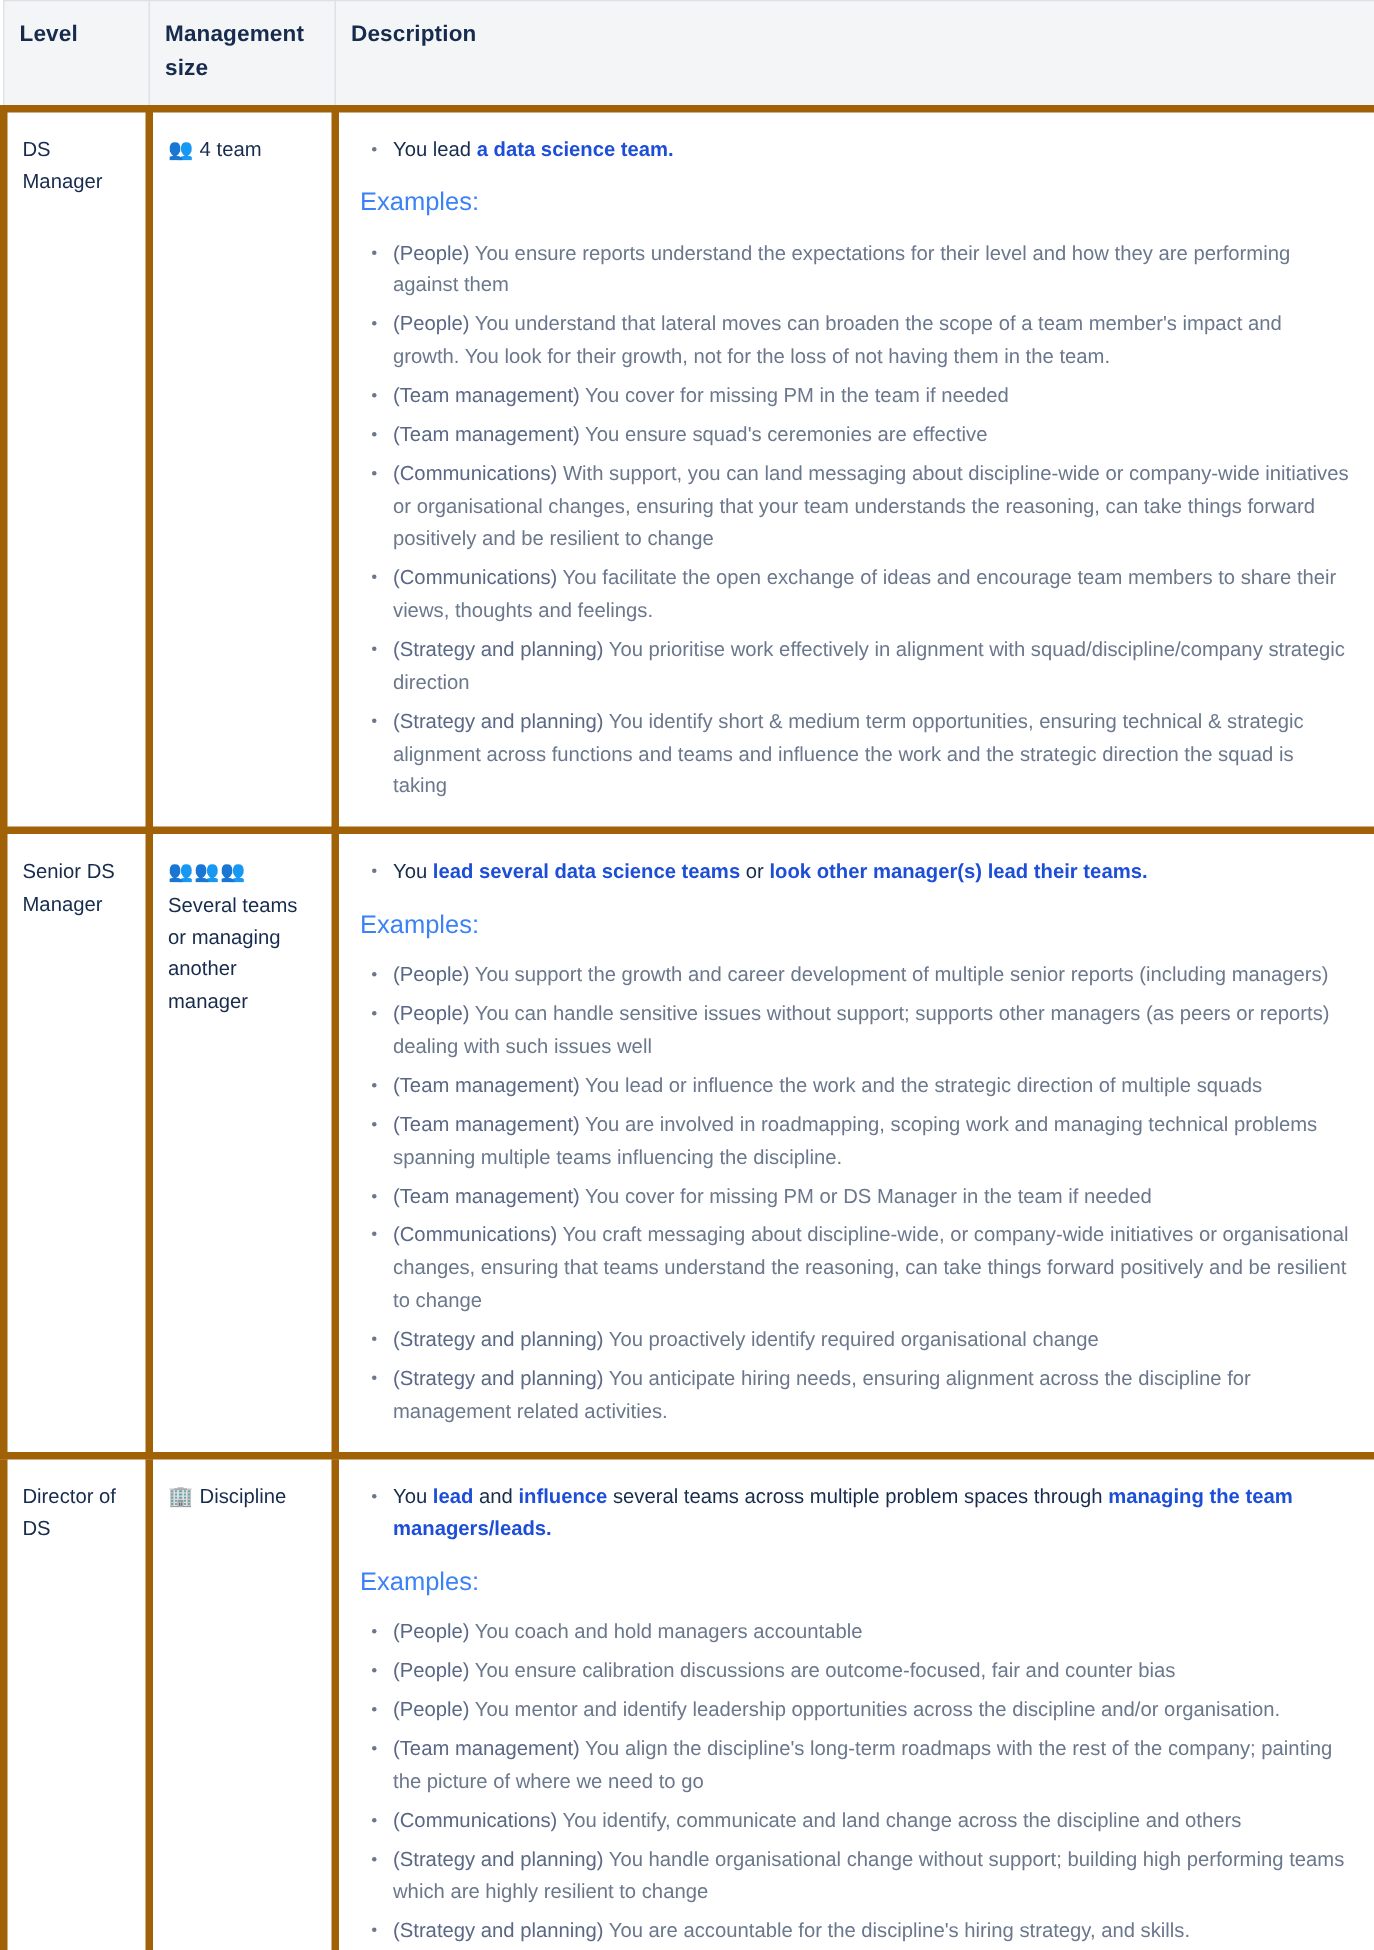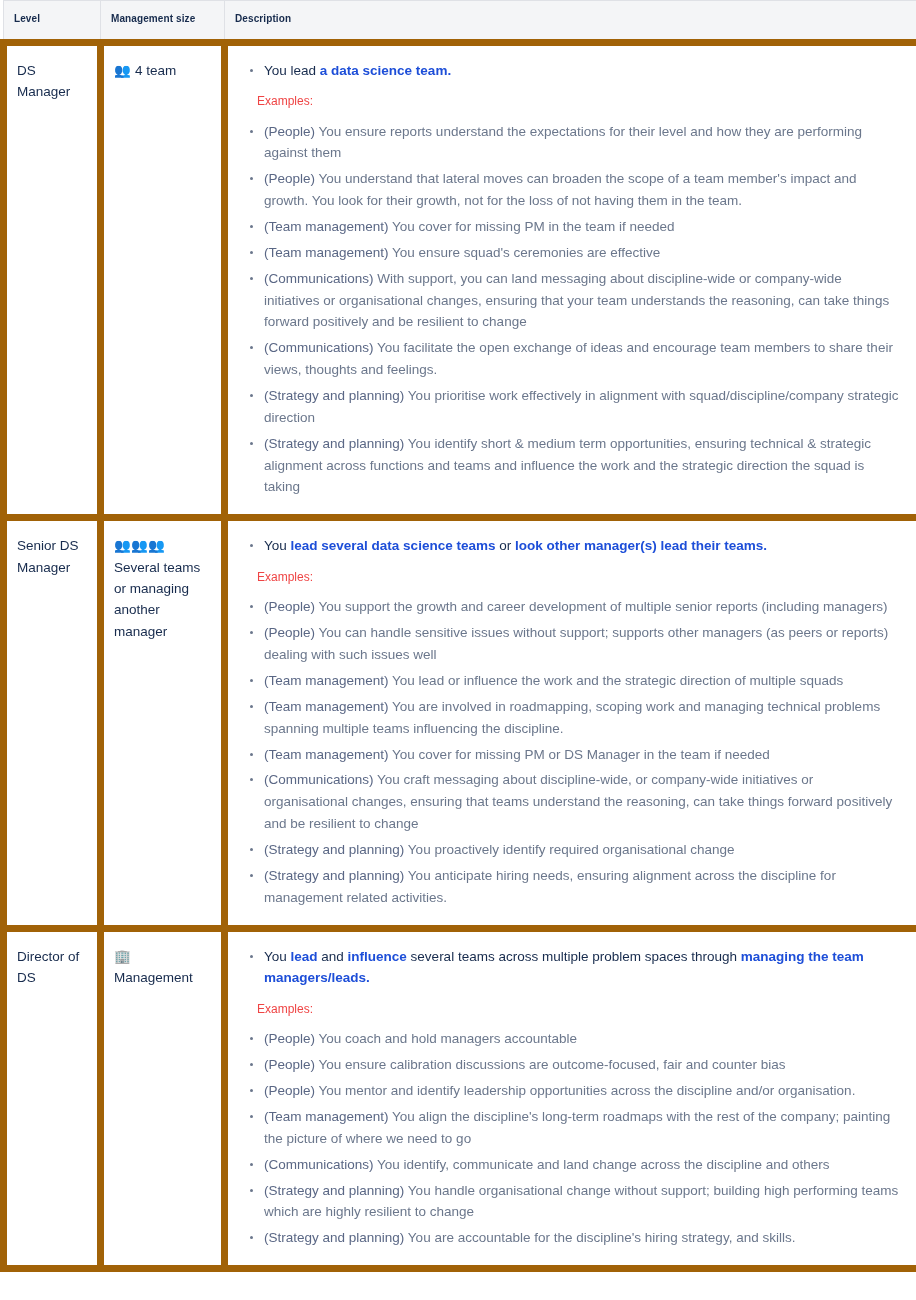--- a/index.html
+++ b/index.html
@@ -21,28 +21,28 @@
   table.levels-table col.col-level    { width: 97px; }
   table.levels-table col.col-mgmt     { width: 124px; }
   table.levels-table col.col-desc     { width: 695px; }
 
   thead th {
     background: #f4f5f7;
     border: 1px solid #dfe1e6;
     text-align: left;
     vertical-align: top;
     padding: 10px 10px 12px 10px;
-    font-size: 10px;
+    font-size: 15px;
     font-weight: bold;
     color: #172b4d;
     line-height: 1.55;
     letter-spacing: 0.1px;
   }
   tbody td {
-    border: 7px solid #a16207;
+    border: 5px solid #a16207;
     vertical-align: top;
     padding: 14px 10px 12px 10px;
     font-size: 13.5px;
     color: #172b4d;
     line-height: 1.58;
   }
   td.cell-level, td.cell-mgmt {
     color: #172b4d;
     word-wrap: break-word;
   }
@@ -78,23 +78,23 @@
     background: #6b778c;
   }
   li.lead-item {
     color: #172b4d;
     margin-bottom: 0;
   }
   li.lead-item:before { background: #172b4d; }
   li.lead-item b { font-weight: bold; color: #1d4ed8; }
 
   .examples-label {
-    color: #ef4444;
-    margin: 11px 0 9px 15px;
-    font-size: 12px;
+    color: #3b82f6;
+    margin: 11px 0 9px 0;
+    font-size: 17px;
     line-height: 1.6;
   }
 
   ul.examples > li {
     color: #6b778c;
     margin-bottom: 4px;
   }
   ul.examples > li .tag {
     font-weight: normal;
     color: #5a6785;
@@ -152,21 +152,21 @@
             <li><span class="tag">(Team management)</span> <span>You are involved in roadmapping, scoping work and managing technical problems spanning multiple teams influencing the discipline.</span></li>
             <li><span class="tag">(Team management)</span> <span>You cover for missing PM or DS Manager in the team if needed</span></li>
             <li><span class="tag">(Communications)</span> <span>You craft messaging about discipline-wide, or company-wide initiatives or organisational changes, ensuring that teams understand the reasoning, can take things forward positively and be resilient to change</span></li>
             <li><span class="tag">(Strategy and planning)</span> <span>You proactively identify required organisational change</span></li>
             <li><span class="tag">(Strategy and planning)</span> <span>You anticipate hiring needs, ensuring alignment across the discipline for management related activities.</span></li>
           </ul>
         </td>
       </tr>
       <tr>
         <td class="cell-level"><span>Director of DS</span></td>
-        <td class="cell-mgmt"><span class="emoji">🏢</span> <span>Management</span></td>
+        <td class="cell-mgmt"><span class="emoji">🏢</span> <span>Discipline</span></td>
         <td class="cell-desc">
           <ul class="bullets">
             <li class="lead-item">You <b>lead</b> and <b>influence</b> several teams across multiple problem spaces through <b>managing the team managers/leads.</b></li>
           </ul>
           <div class="examples-label">Examples:</div>
           <ul class="bullets examples">
             <li><span class="tag">(People)</span> <span>You coach and hold managers accountable</span></li>
             <li><span class="tag">(People)</span> <span>You ensure calibration discussions are outcome-focused, fair and counter bias</span></li>
             <li><span class="tag">(People)</span> <span>You mentor and identify leadership opportunities across the discipline and/or organisation.</span></li>
             <li><span class="tag">(Team management)</span> <span>You align the discipline's long-term roadmaps with the rest of the company; painting the picture of where we need to go</span></li>

